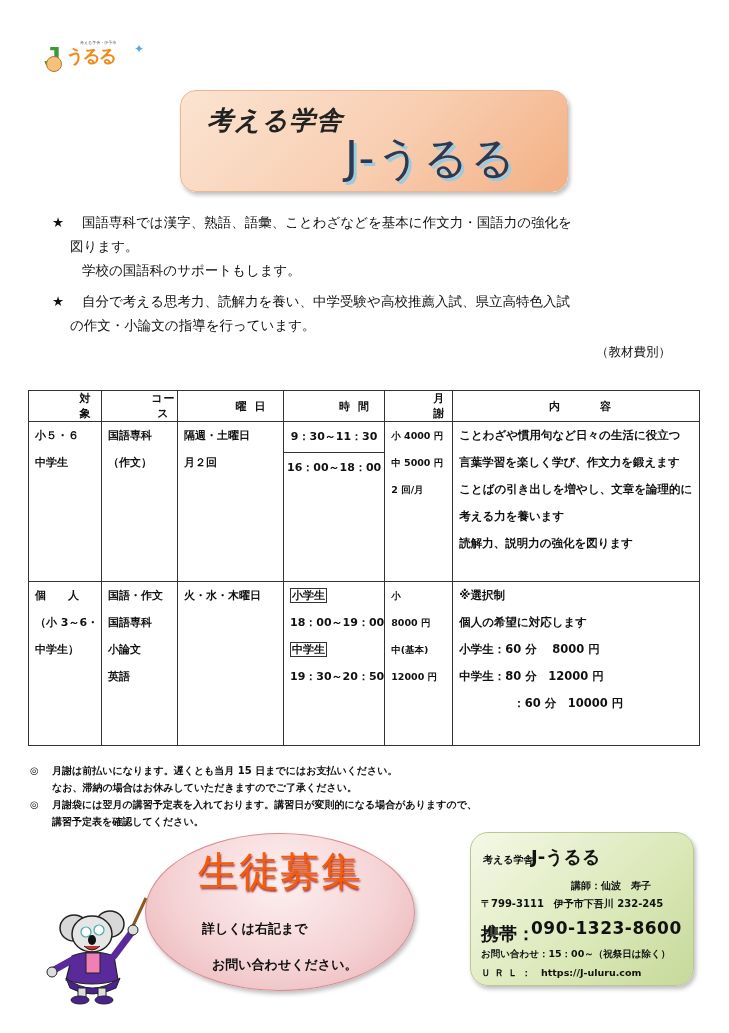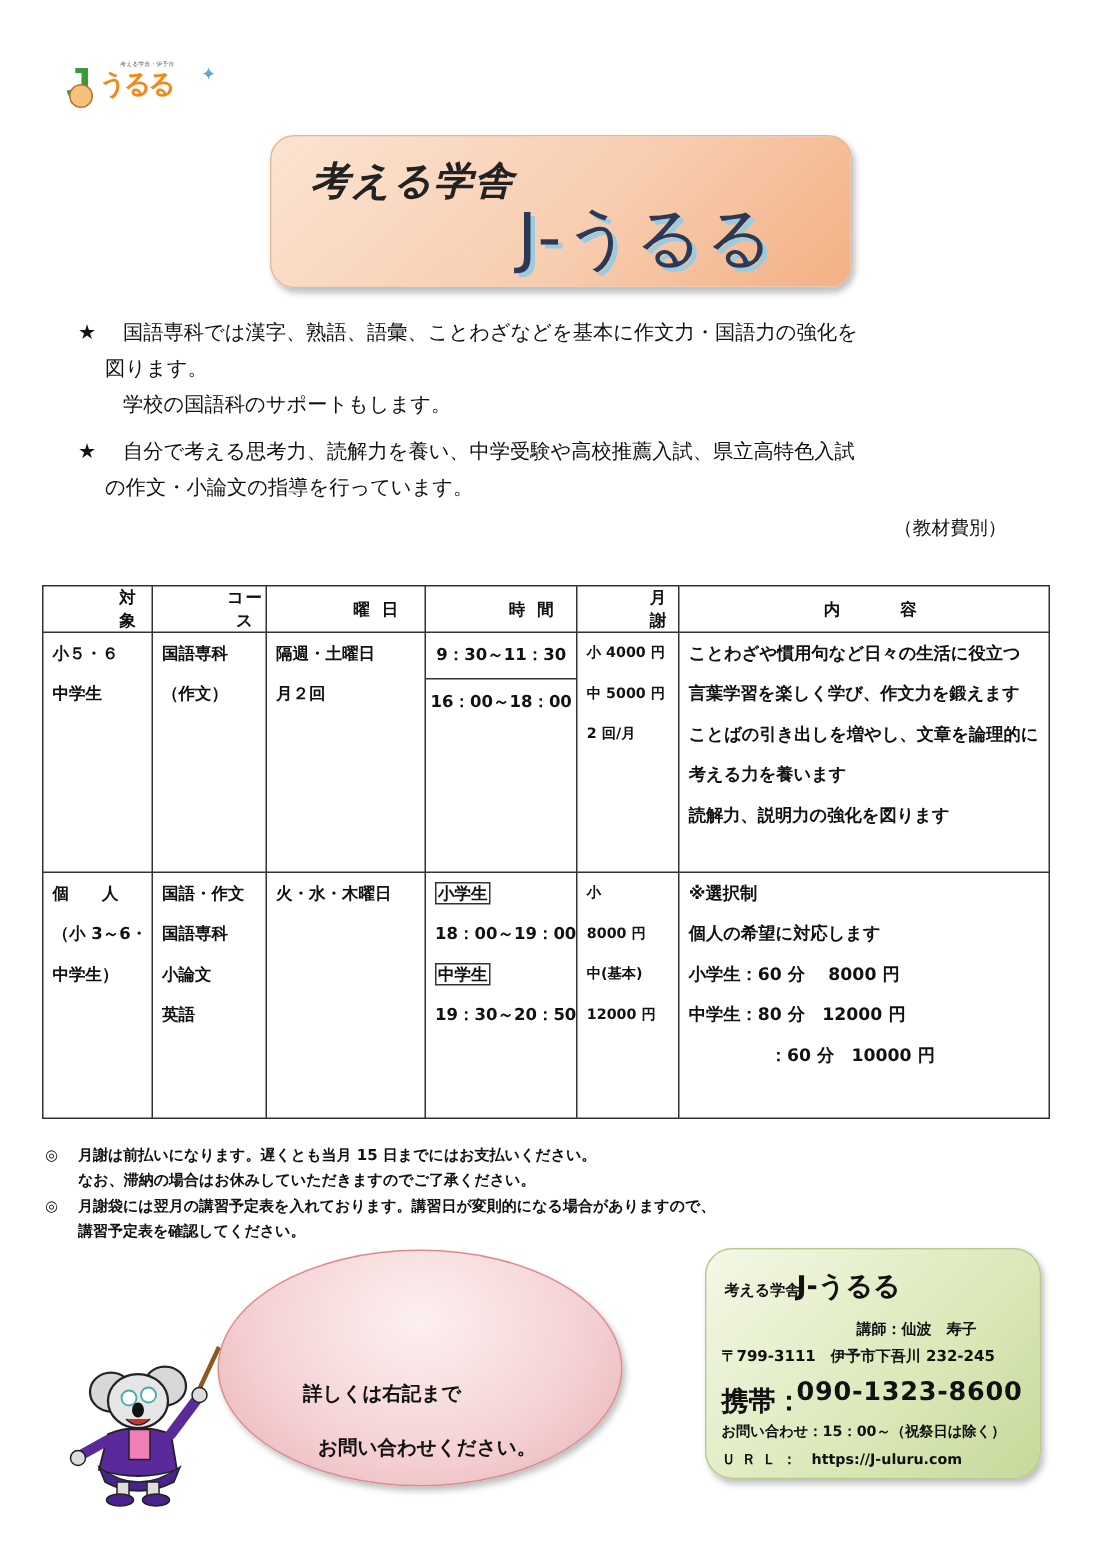--- a/index.html
+++ b/index.html
@@ -209,20 +209,21 @@
   <path d="M28 70 L10 80" stroke="#5a2a9a" stroke-width="7" stroke-linecap="round"></path>
   <circle cx="8" cy="82" r="5" fill="#ddd" stroke="#222"></circle>
   <path d="M22 88 Q48 108 76 88 L72 98 Q48 110 26 98 Z" fill="#4a2290" stroke="#222"></path>
   <rect x="34" y="98" width="8" height="10" fill="#ddd" stroke="#222"></rect>
   <rect x="54" y="98" width="8" height="10" fill="#ddd" stroke="#222"></rect>
   <ellipse cx="36" cy="110" rx="9" ry="4" fill="#4a2290" stroke="#222"></ellipse>
   <ellipse cx="60" cy="110" rx="9" ry="4" fill="#4a2290" stroke="#222"></ellipse>
 </svg>
 
 <div class="abs ellipse">
+  <div class="recruit-title">生徒募集</div>
   <div class="recruit-line" style="left:56px; top:86px;">詳しくは右記まで</div>
   <div class="recruit-line" style="left:66px; top:122px;">お問い合わせください。</div>
 </div>
 
 <div class="abs card">
   <div class="c-school">考える学舎</div>
   <div class="c-name">J-うるる</div>
   <div class="c-teacher">講師：仙波　寿子</div>
   <div class="c-addr">〒799-3111　伊予市下吾川 232-245</div>
   <div class="c-phone-label">携帯：</div>

